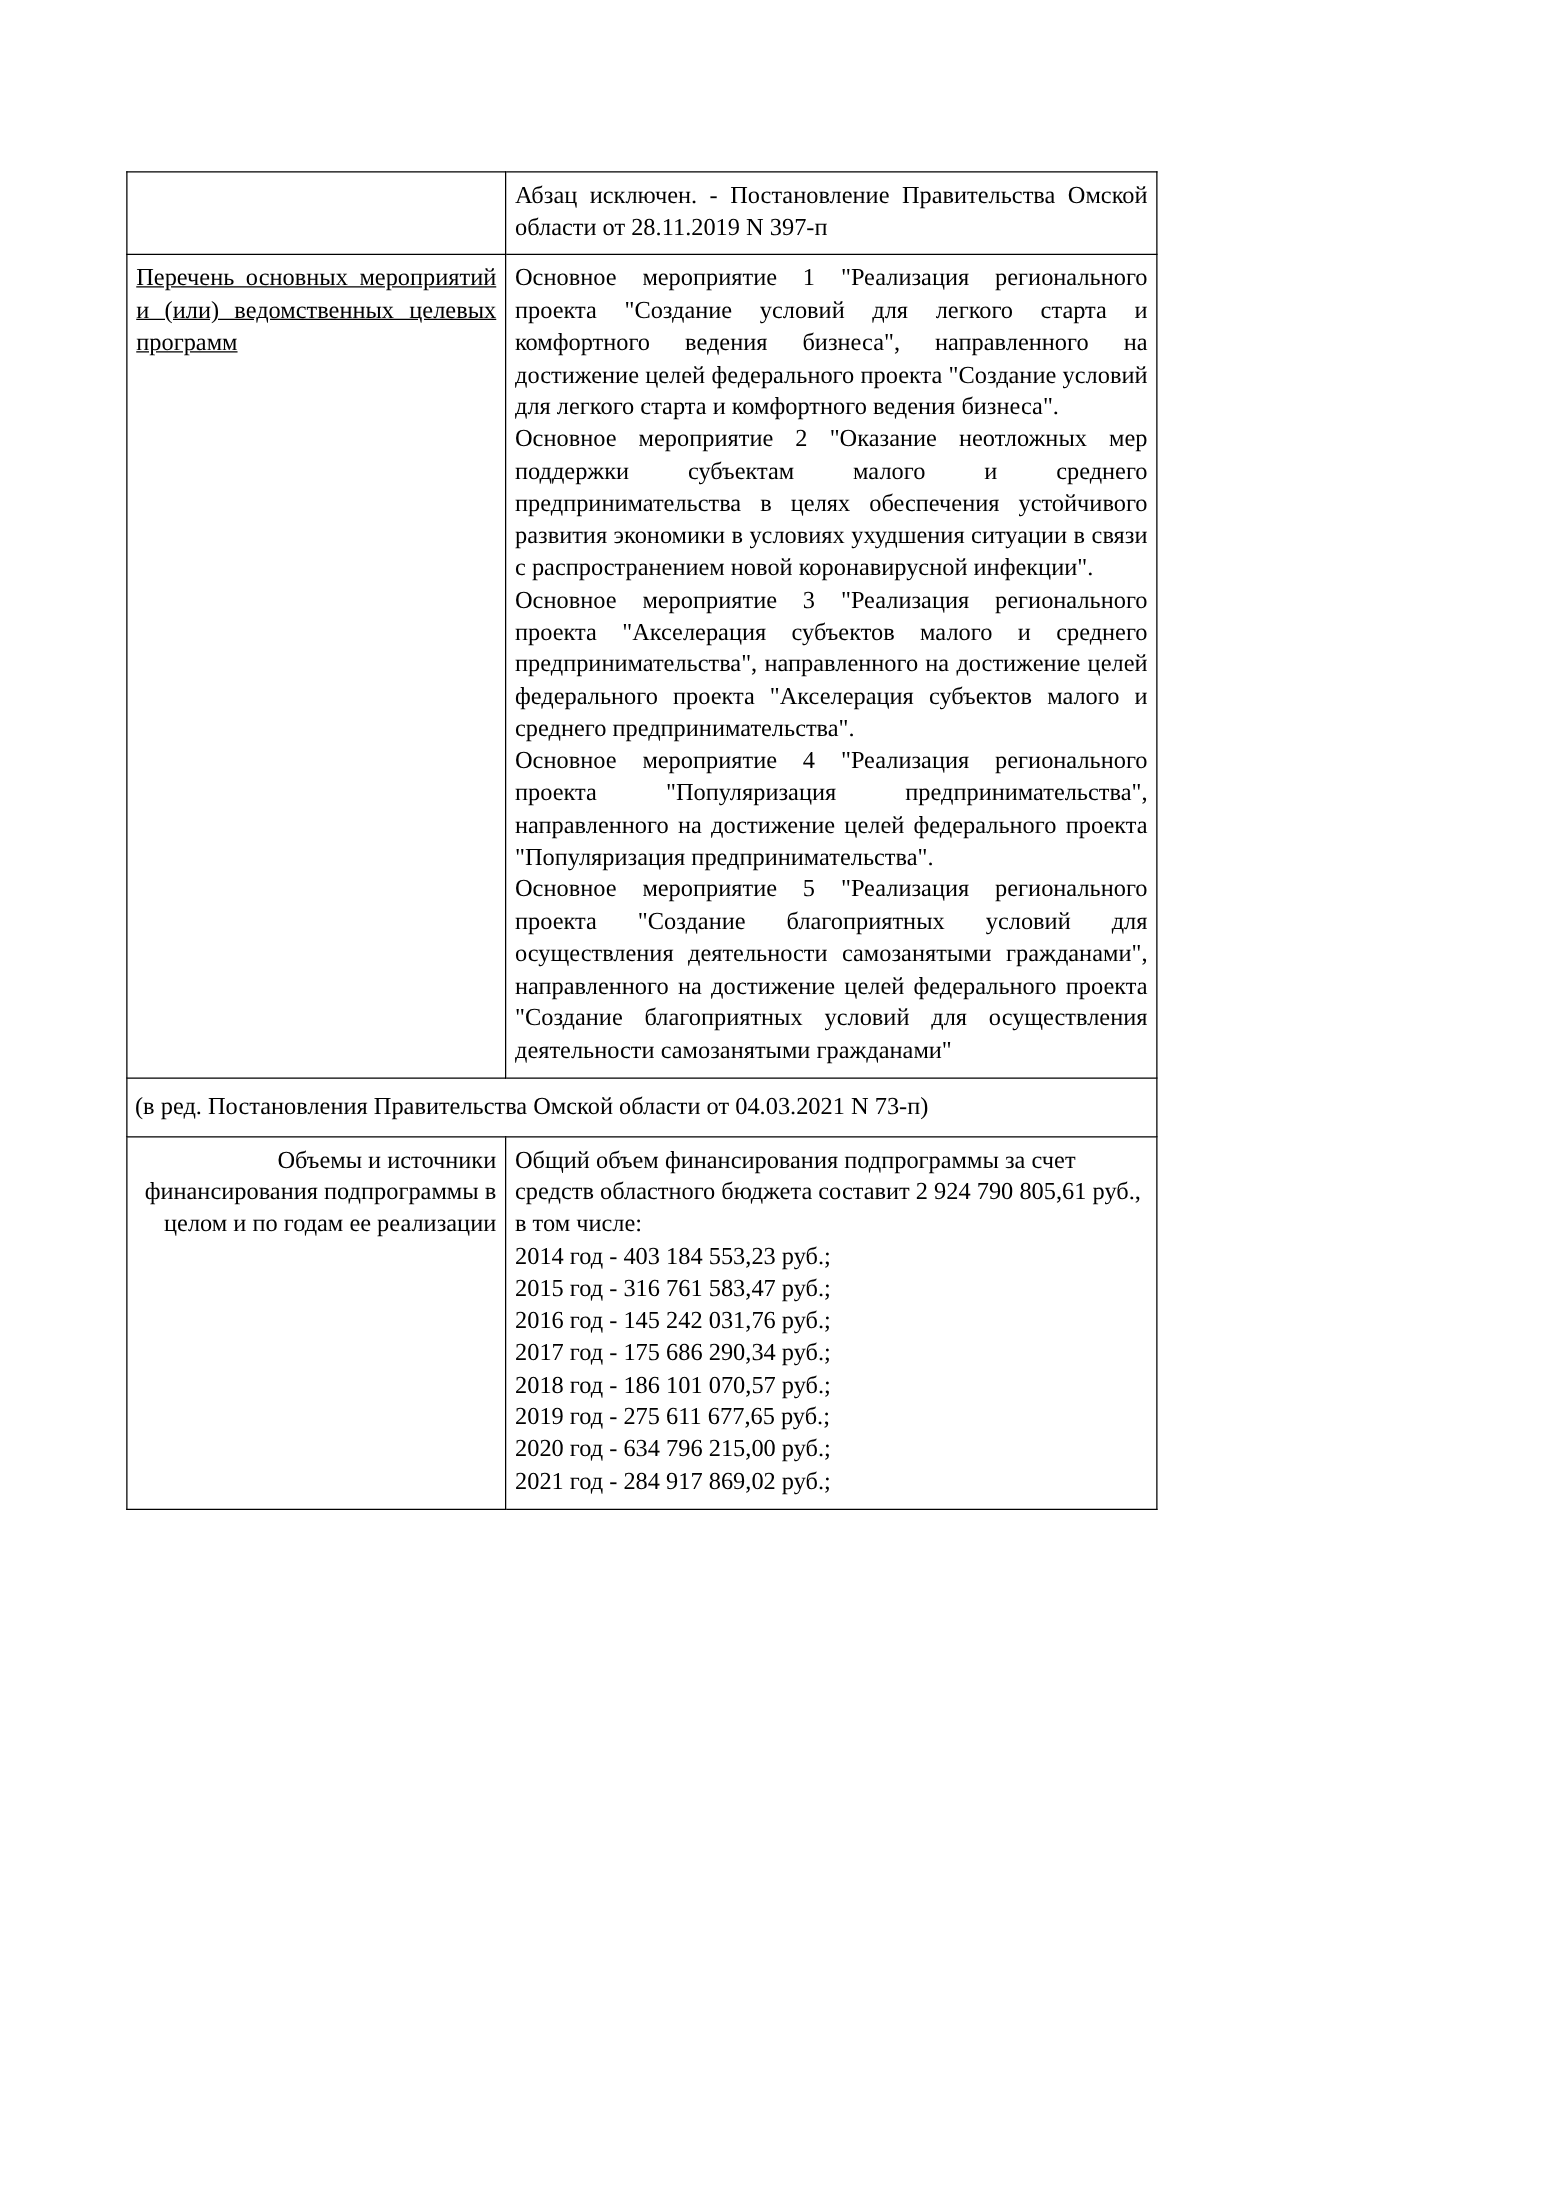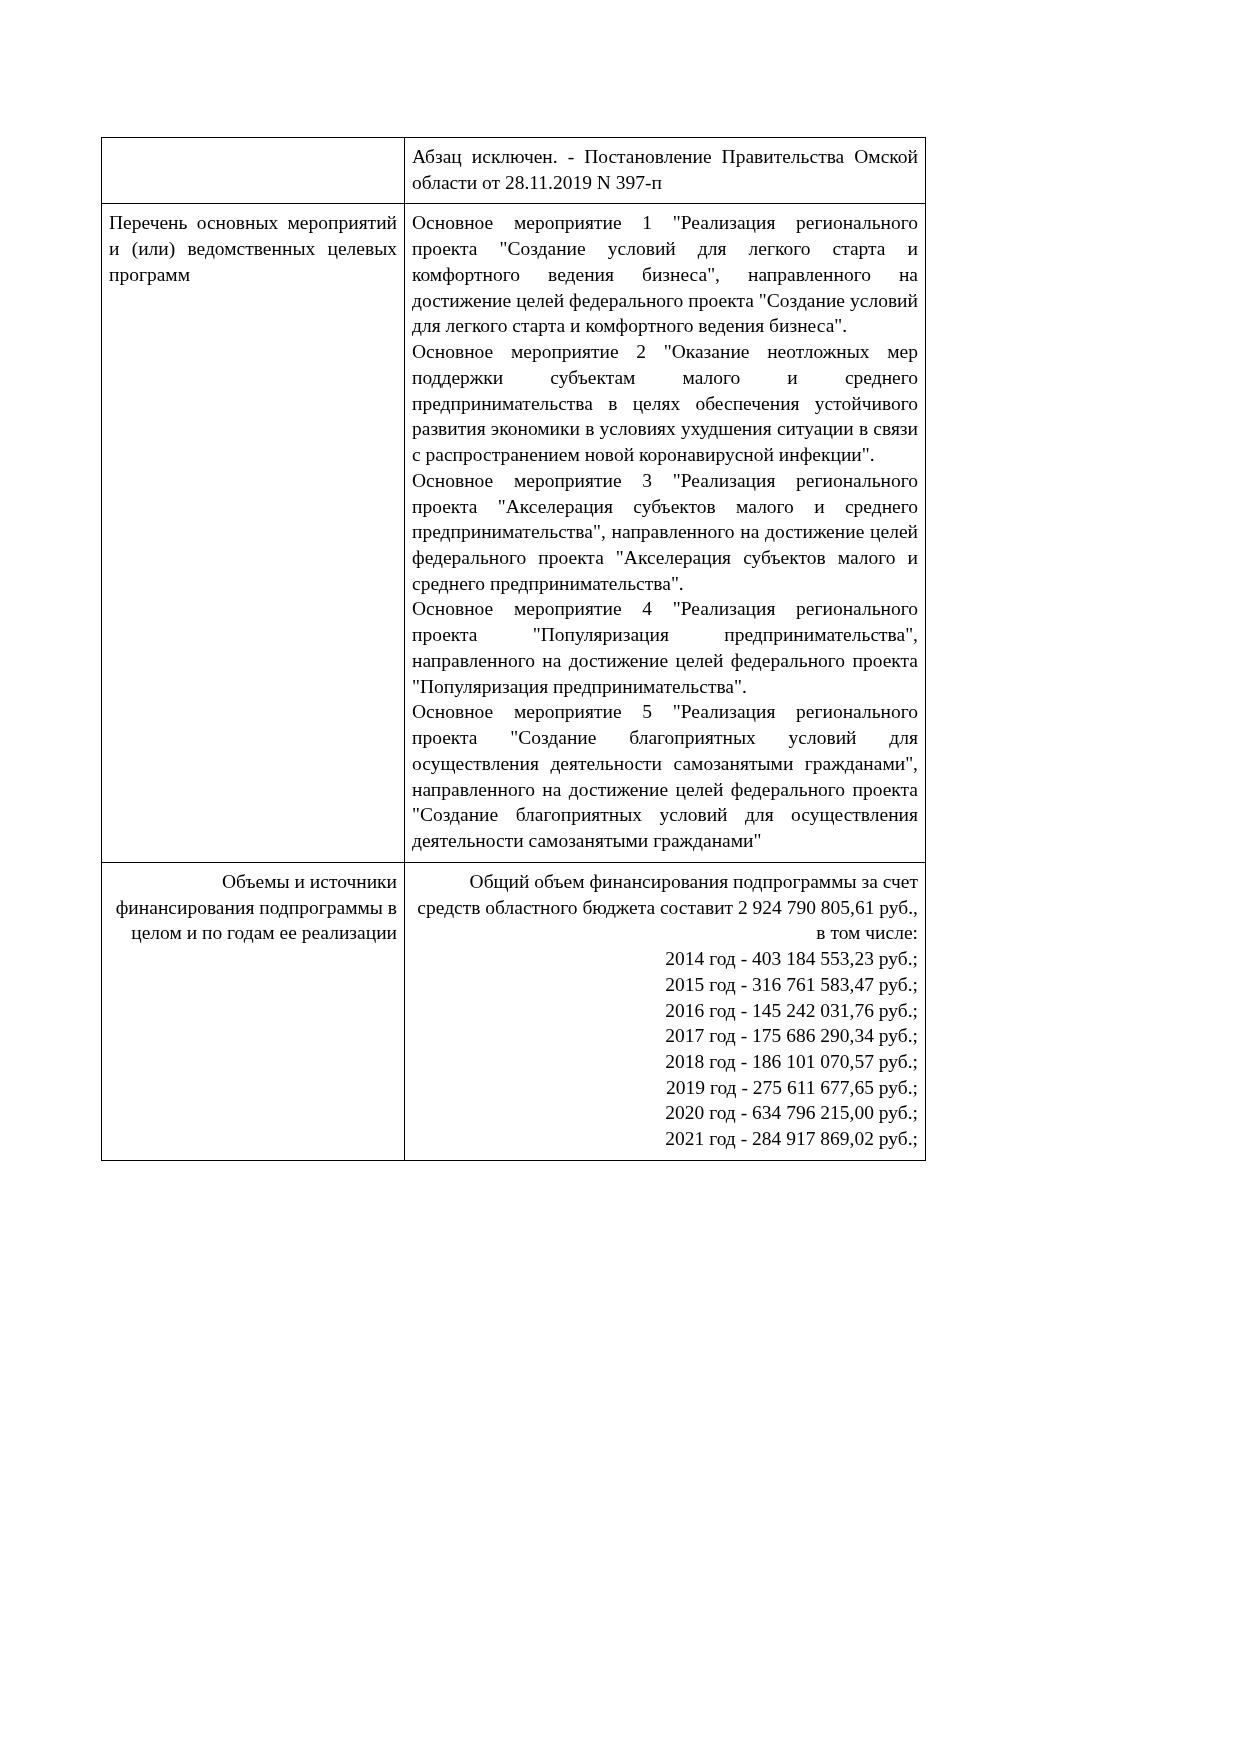--- a/index.html
+++ b/index.html
@@ -43,38 +43,39 @@
 
   
   .just {
     text-align: justify;
     text-align-last: left;
     hyphens: none;
   }
   .just-label {
     text-align: justify;
     text-align-last: left;
+    text-decoration: underline;
   }
   .plain { text-align: right; }
 
   .empty-cell { padding: 0; }
 
   
   .amend-row td {
     padding: 10px 7px 10px 6px;
   }
   .amend-text {
     text-align: justify;
     text-align-last: left;
   }
 
   .p { margin: 0; }
   .p + .p { margin-top: 0; }
 
-  .lines .p { text-align: right; }
+  .lines .p { text-align: left; }
 </style>
 </head>
 <body>
 
 <div class="page">
 
   <table class="doc-table">
     <colgroup>
       <col class="c-label">
       <col class="c-value">
@@ -95,20 +96,25 @@
         </td>
         <td>
           <p class="p just">Основное мероприятие 1 "Реализация регионального проекта "Создание условий для легкого старта и комфортного ведения бизнеса", направленного на достижение целей федерального проекта "Создание условий для легкого старта и комфортного ведения бизнеса".</p>
           <p class="p just">Основное мероприятие 2 "Оказание неотложных мер поддержки субъектам малого и среднего предпринимательства в целях обеспечения устойчивого развития экономики в условиях ухудшения ситуации в связи с распространением новой коронавирусной инфекции".</p>
           <p class="p just">Основное мероприятие 3 "Реализация регионального проекта "Акселерация субъектов малого и среднего предпринимательства", направленного на достижение целей федерального проекта "Акселерация субъектов малого и среднего предпринимательства".</p>
           <p class="p just">Основное мероприятие 4 "Реализация регионального проекта "Популяризация предпринимательства", направленного на достижение целей федерального проекта "Популяризация предпринимательства".</p>
           <p class="p just">Основное мероприятие 5 "Реализация регионального проекта "Создание благоприятных условий для осуществления деятельности самозанятыми гражданами", направленного на достижение целей федерального проекта "Создание благоприятных условий для осуществления деятельности самозанятыми гражданами"</p>
         </td>
       </tr>
 
+      <tr class="amend-row">
+        <td colspan="2">
+          <p class="p amend-text">(в ред. Постановления Правительства Омской области от 04.03.2021 N 73-п)</p>
+        </td>
+      </tr>
 
       <tr>
         <td>
           <p class="p plain">Объемы и источники финансирования подпрограммы в целом и по годам ее реализации</p>
         </td>
         <td class="lines">
           <p class="p plain">Общий объем финансирования подпрограммы за счет средств областного бюджета составит 2 924 790 805,61 руб., в том числе:</p>
           <p class="p plain">2014 год - 403 184 553,23 руб.;</p>
           <p class="p plain">2015 год - 316 761 583,47 руб.;</p>
           <p class="p plain">2016 год - 145 242 031,76 руб.;</p>

